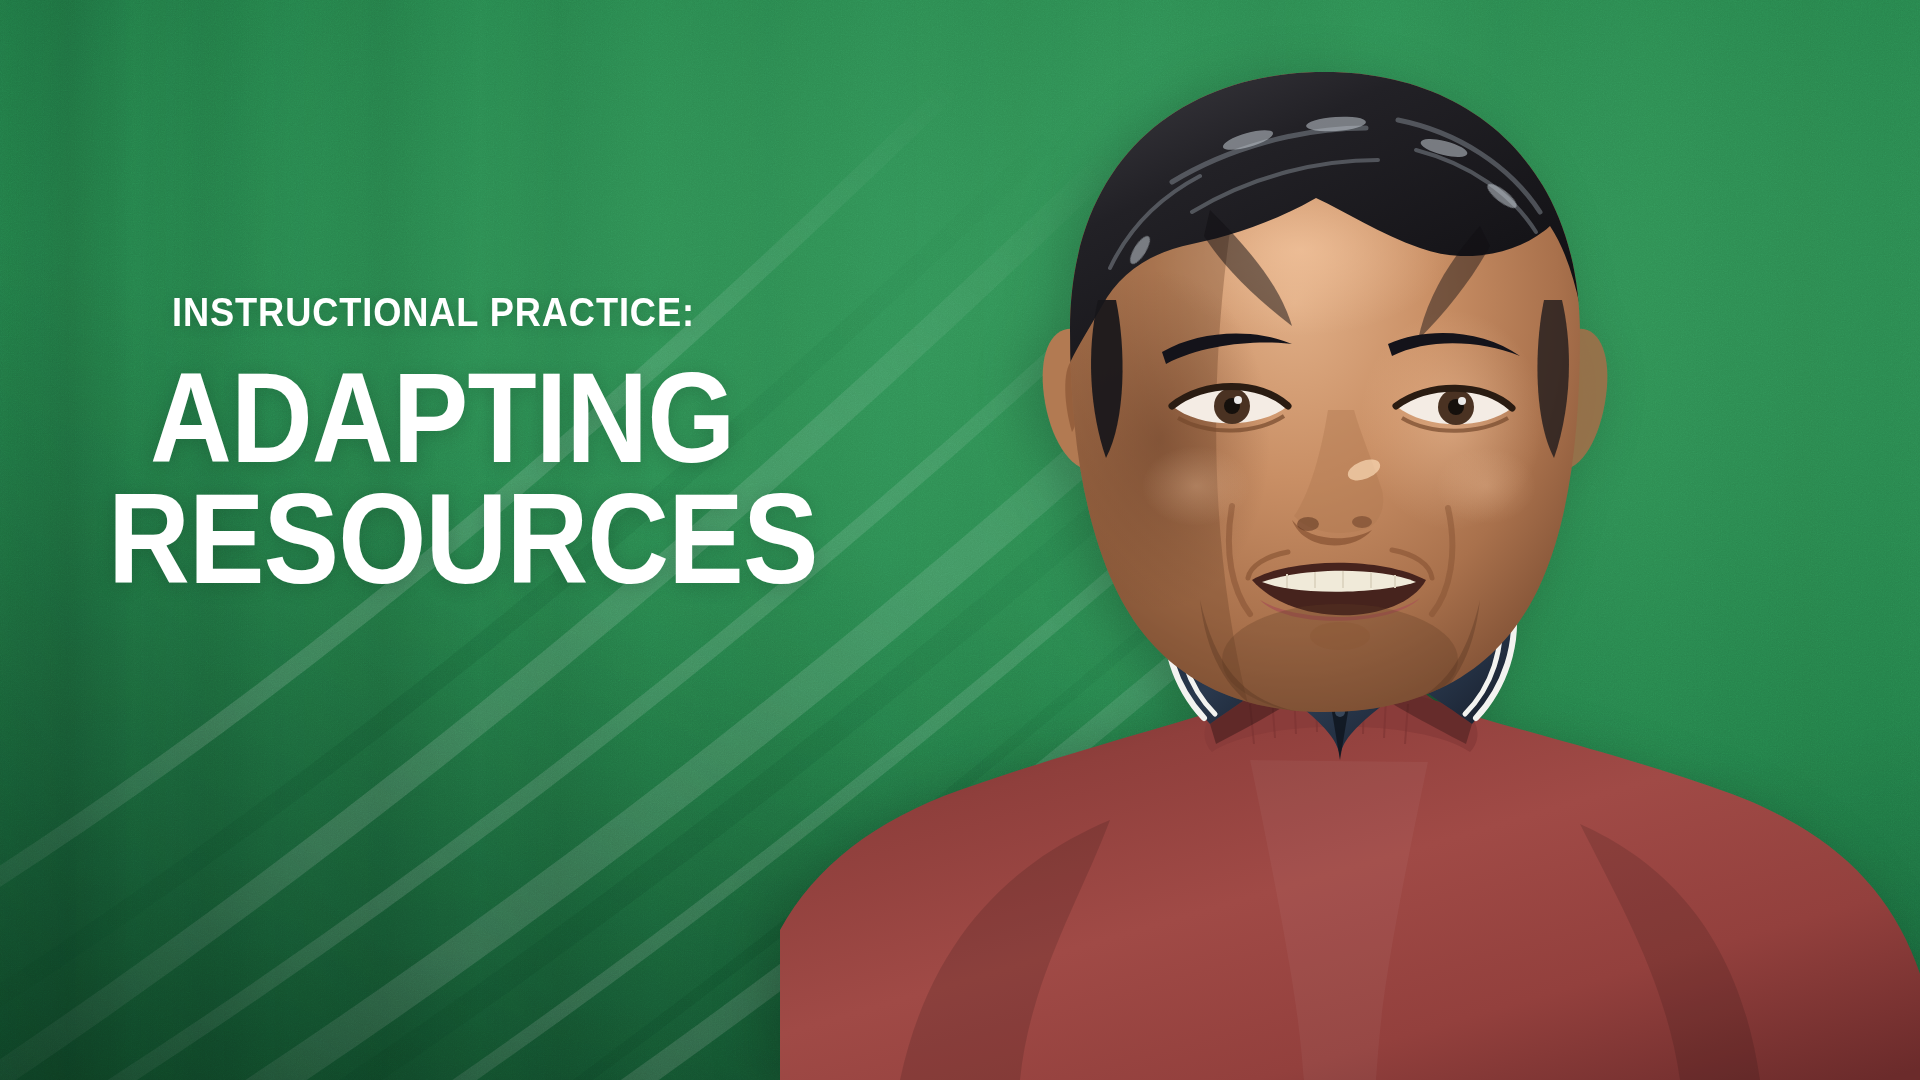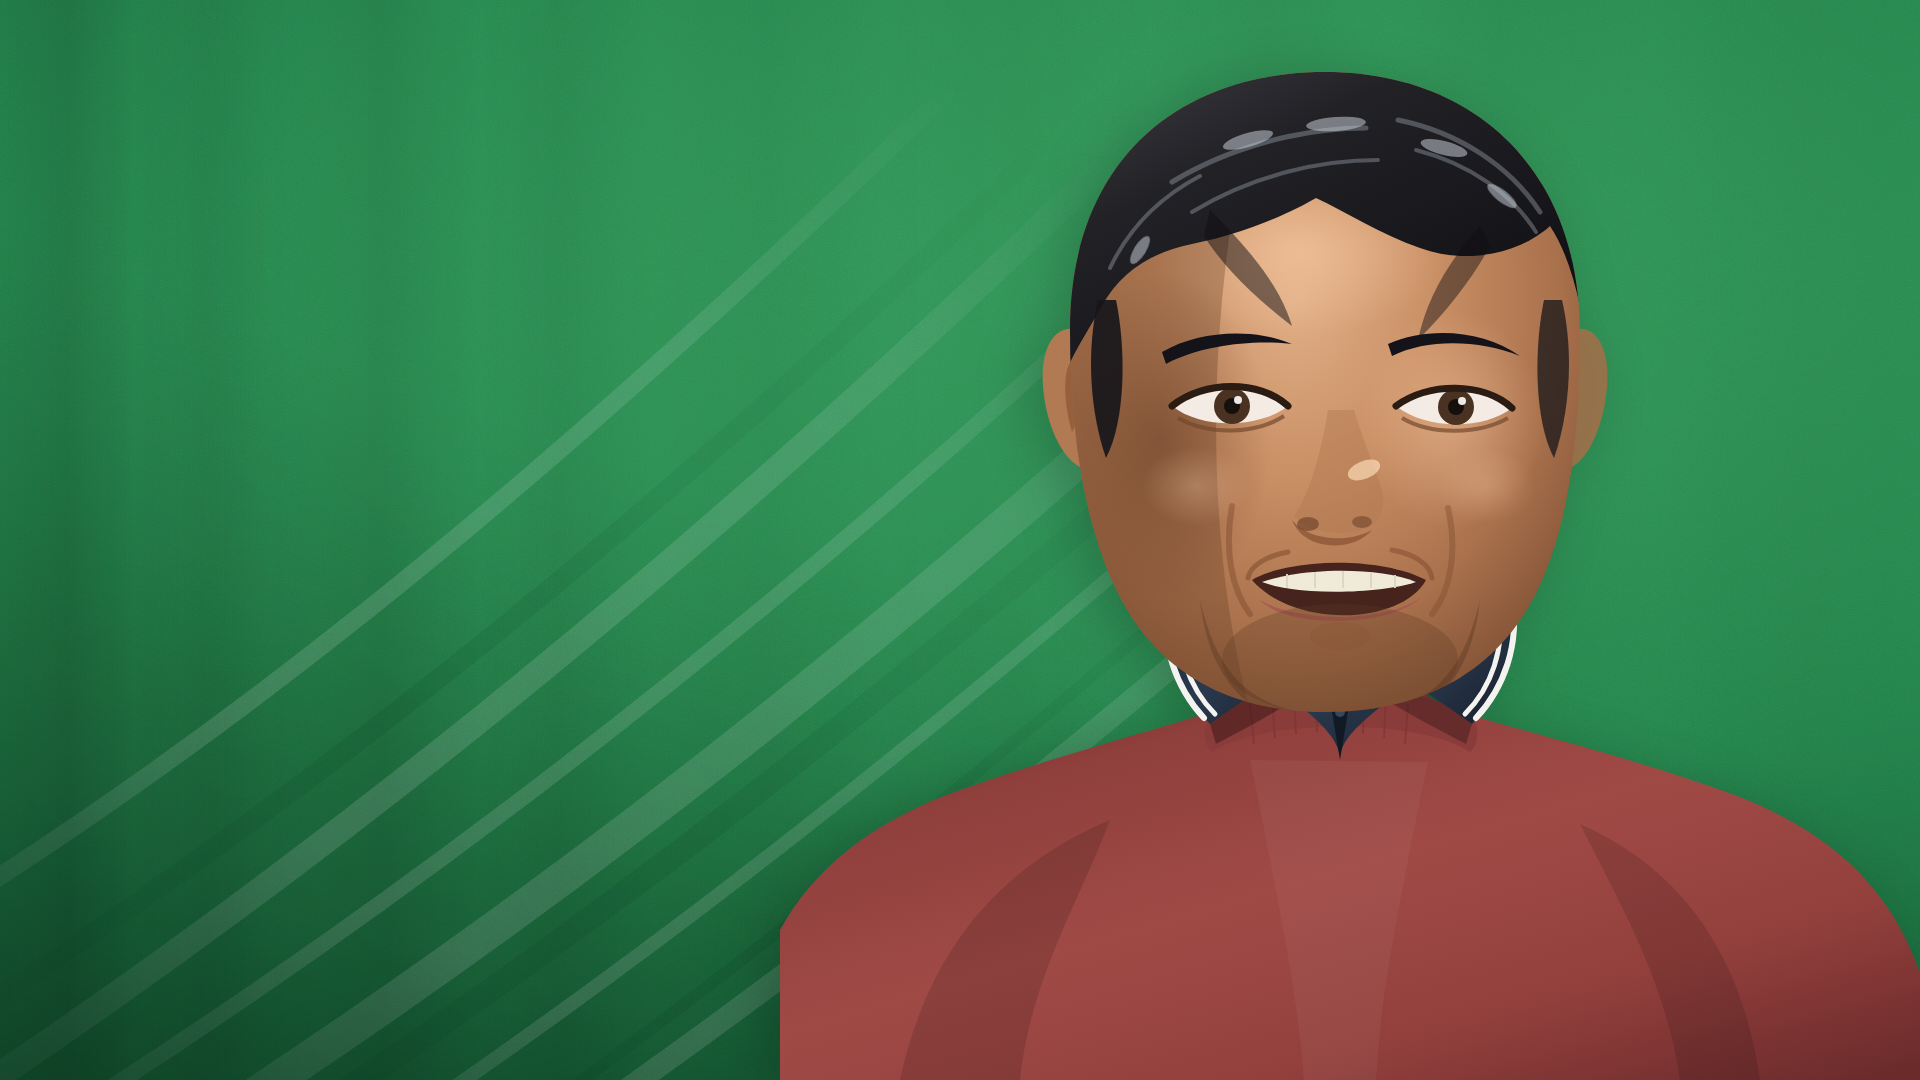--- a/index.html
+++ b/index.html
@@ -389,14 +389,19 @@
           <path d="M 420 600 C 440 686 480 714 560 716
                    C 640 714 680 686 700 600
                    C 690 690 640 730 560 730
                    C 480 730 430 690 420 600 Z" fill="#4a2c1b" opacity=".30"></path>
           <ellipse cx="560" cy="636" rx="30" ry="14" fill="#8a5634" opacity=".35"></ellipse>
         </g>
       </g>
     </svg>
   </div>
 
+  <div class="title-block">
+    <div class="eyebrow">INSTRUCTIONAL PRACTICE:</div>
+    <div class="headline headline-1">ADAPTING</div>
+    <div class="headline headline-2">RESOURCES</div>
+  </div>
 
 </div>
 
 </body></html>

